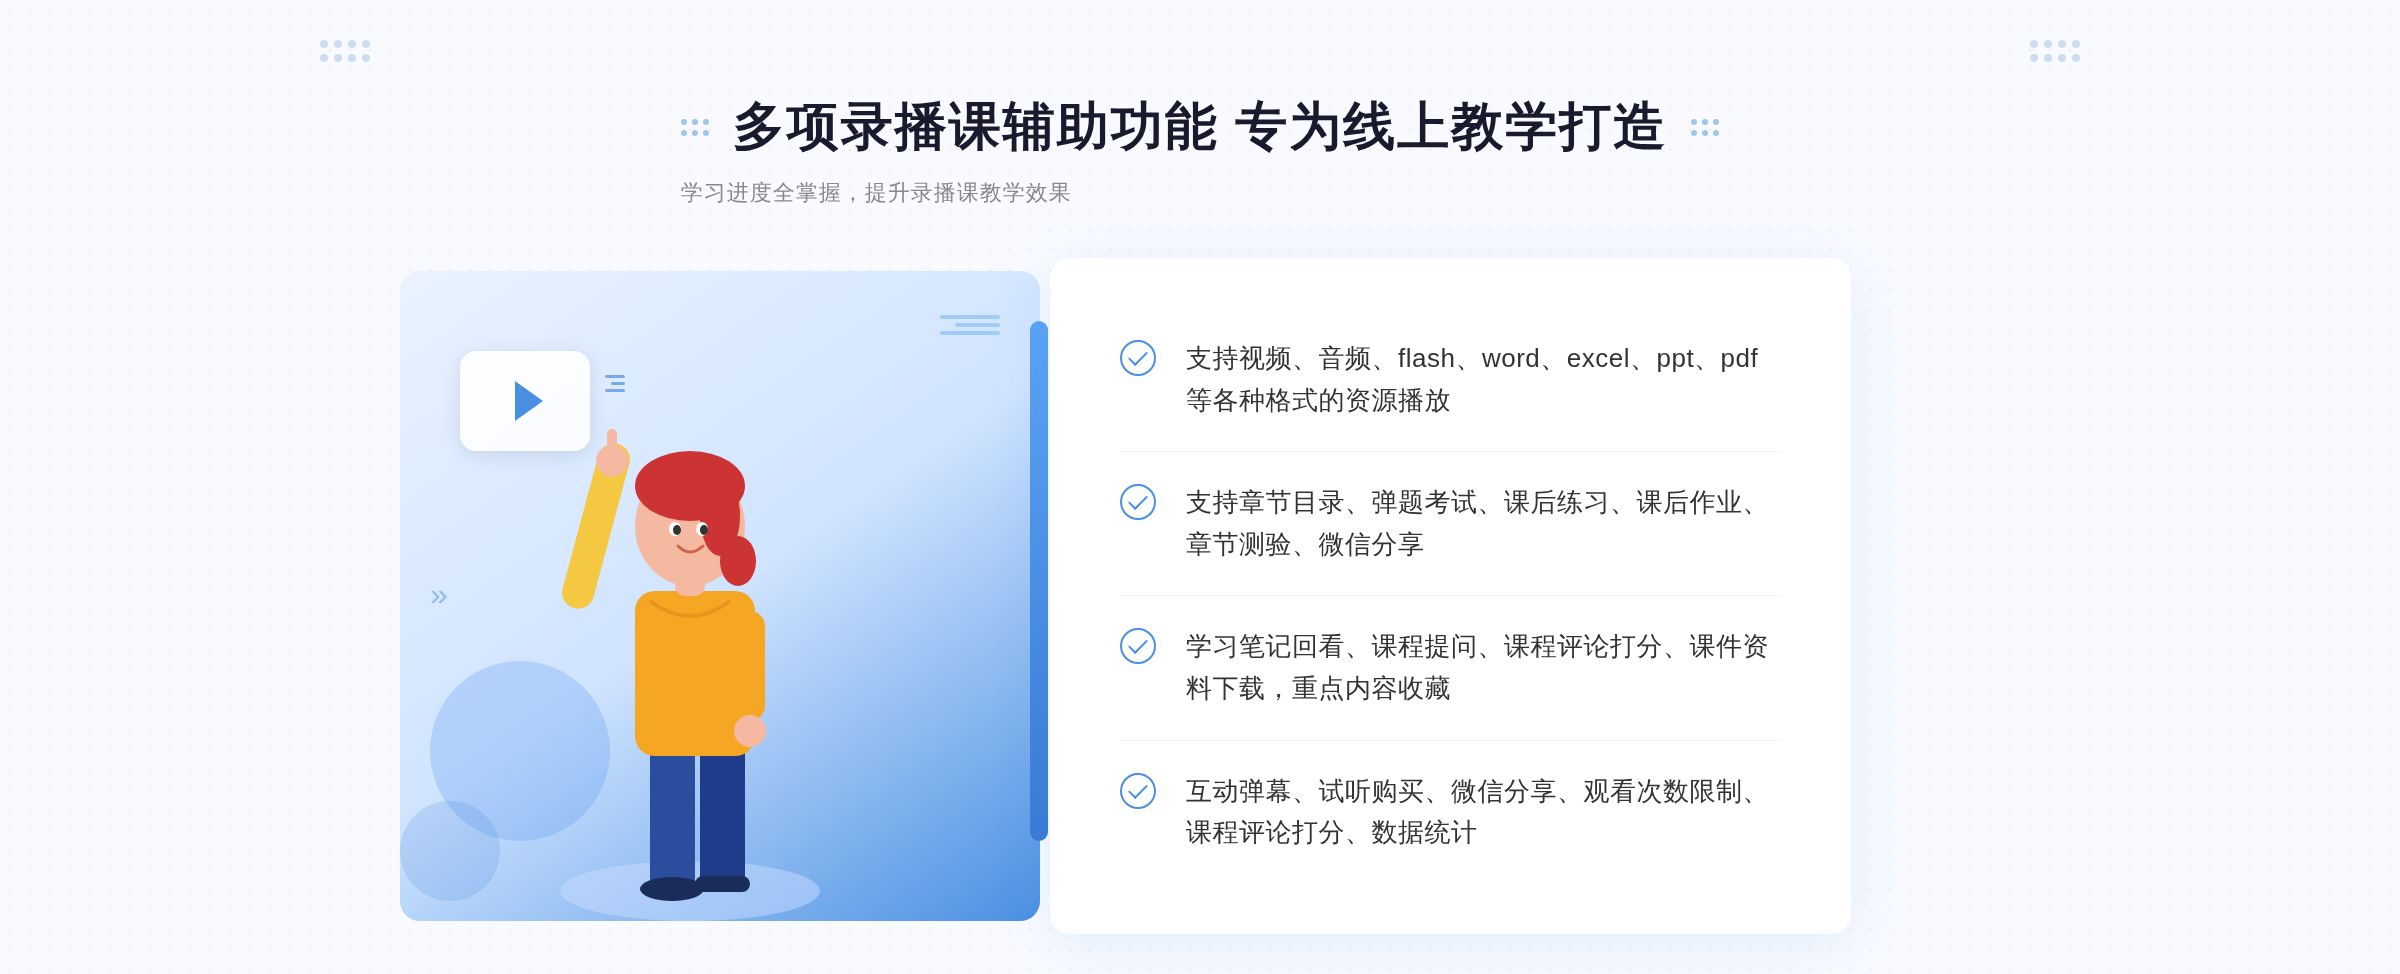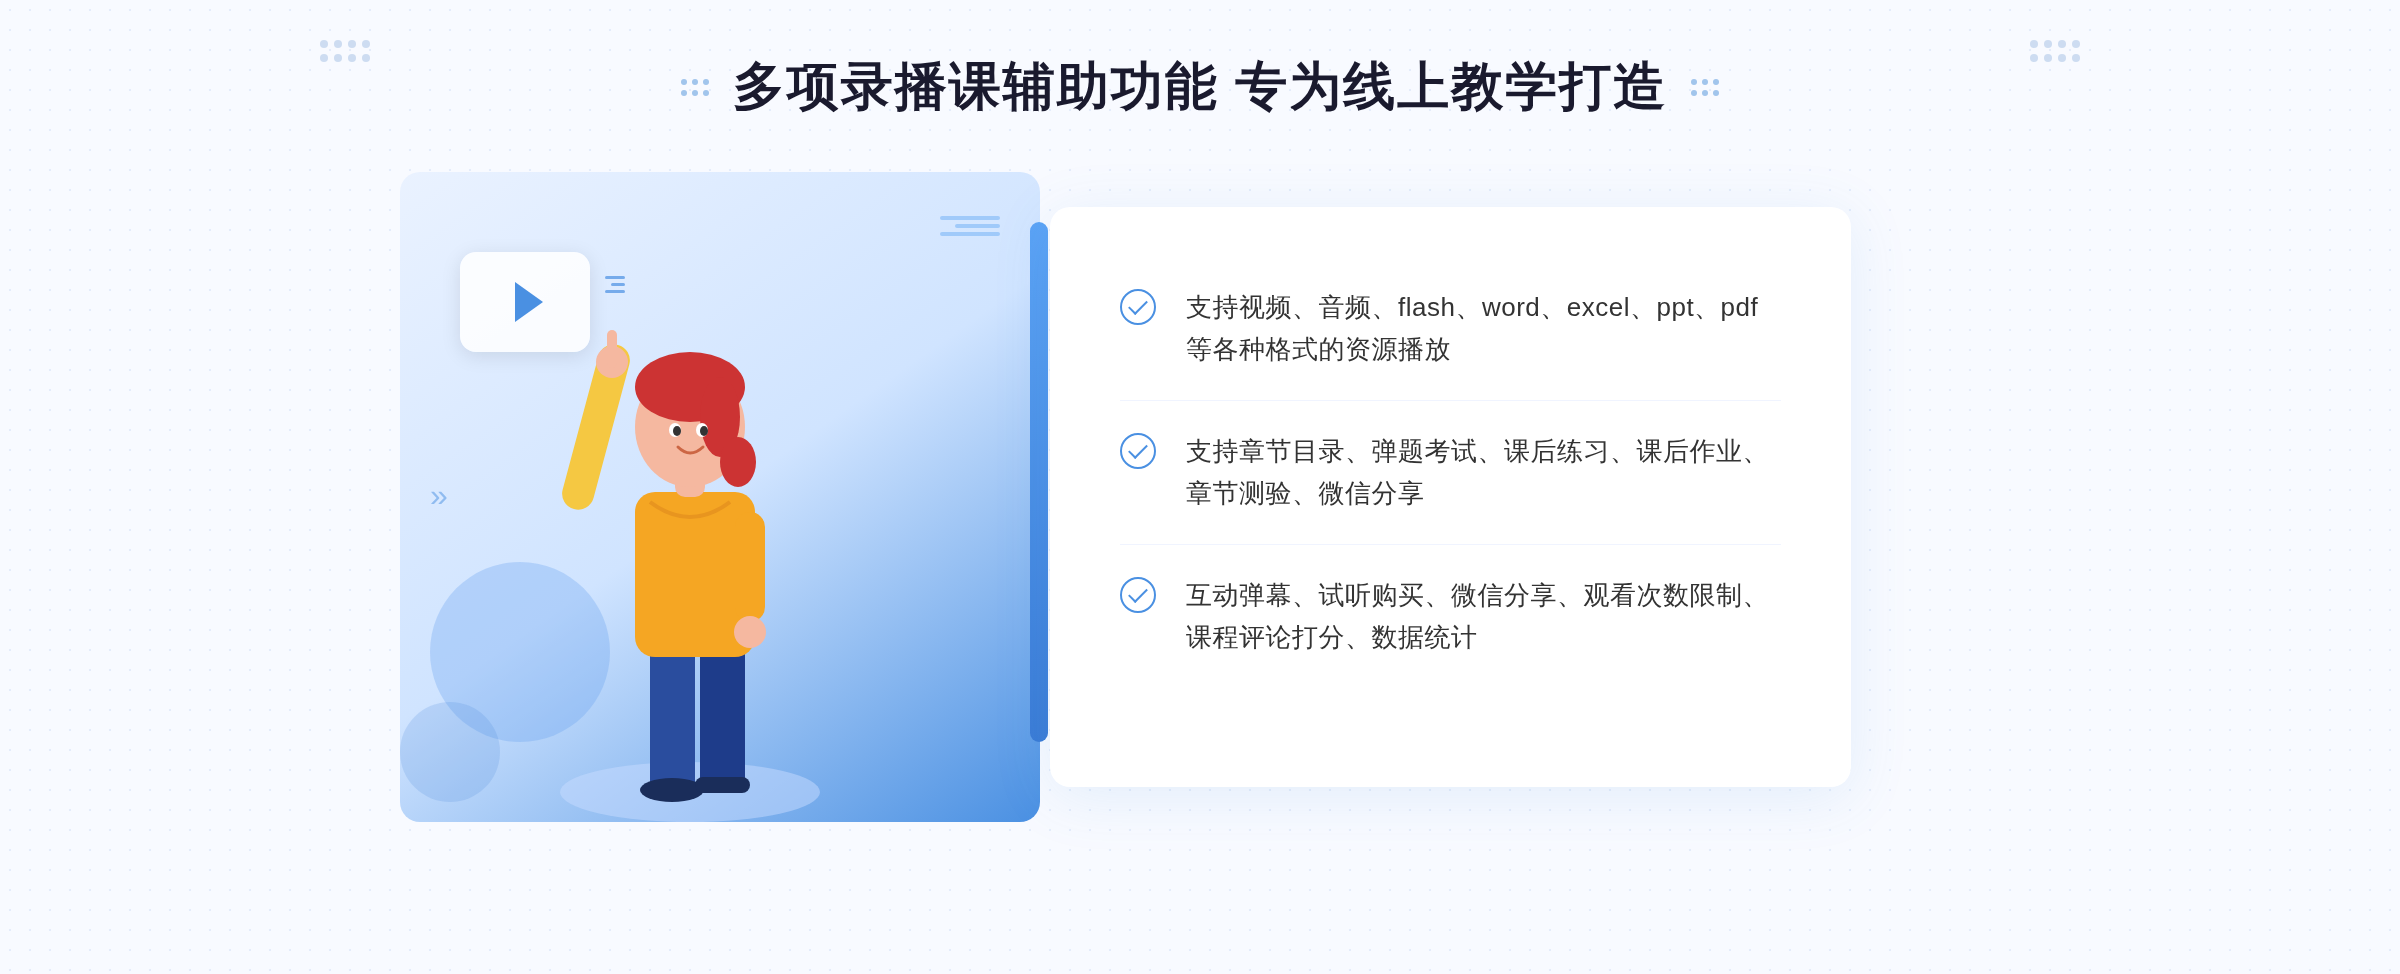--- a/index.html
+++ b/index.html
@@ -37,21 +37,21 @@
       background-size: 20px 20px;
       opacity: 0.4;
       z-index: 0;
     }
 
     
     .header-section {
       position: relative;
       z-index: 1;
       text-align: left;
-      padding-top: 52px;
+      padding-top: 92px;
       margin-bottom: 30px;
     }
 
     .header-title-row {
       display: flex;
       align-items: center;
       justify-content: center;
       gap: 24px;
     }
 
@@ -380,20 +380,21 @@
       <h1 class="main-title">多项录播课辅助功能 专为线上教学打造</h1>
       <div class="deco-grid">
         <span></span>
           <span></span>
           <span></span>
         <span></span>
           <span></span>
           <span></span>
       </div>
     </div>
+    <p class="sub-title">学习进度全掌握，提升录播课教学效果</p>
   </div>
 
   <div class="content-area">
 
     <div class="left-chevrons">
       <div class="chevron-row">
         <span class="chevron">»</span>
       </div>
     </div>
 
@@ -480,20 +481,28 @@
 
       <div class="feature-item">
         <div class="check-icon">
           <div class="check-circle">
             <div class="check-mark"></div>
           </div>
         </div>
         <span class="feature-text">支持章节目录、弹题考试、课后练习、课后作业、章节测验、微信分享</span>
       </div>
 
+      <div class="feature-item">
+        <div class="check-icon">
+          <div class="check-circle">
+            <div class="check-mark"></div>
+          </div>
+        </div>
+        <span class="feature-text">学习笔记回看、课程提问、课程评论打分、课件资料下载，重点内容收藏</span>
+      </div>
 
       <div class="feature-item">
         <div class="check-icon">
           <div class="check-circle">
             <div class="check-mark"></div>
           </div>
         </div>
         <span class="feature-text">互动弹幕、试听购买、微信分享、观看次数限制、课程评论打分、数据统计</span>
       </div>
 

